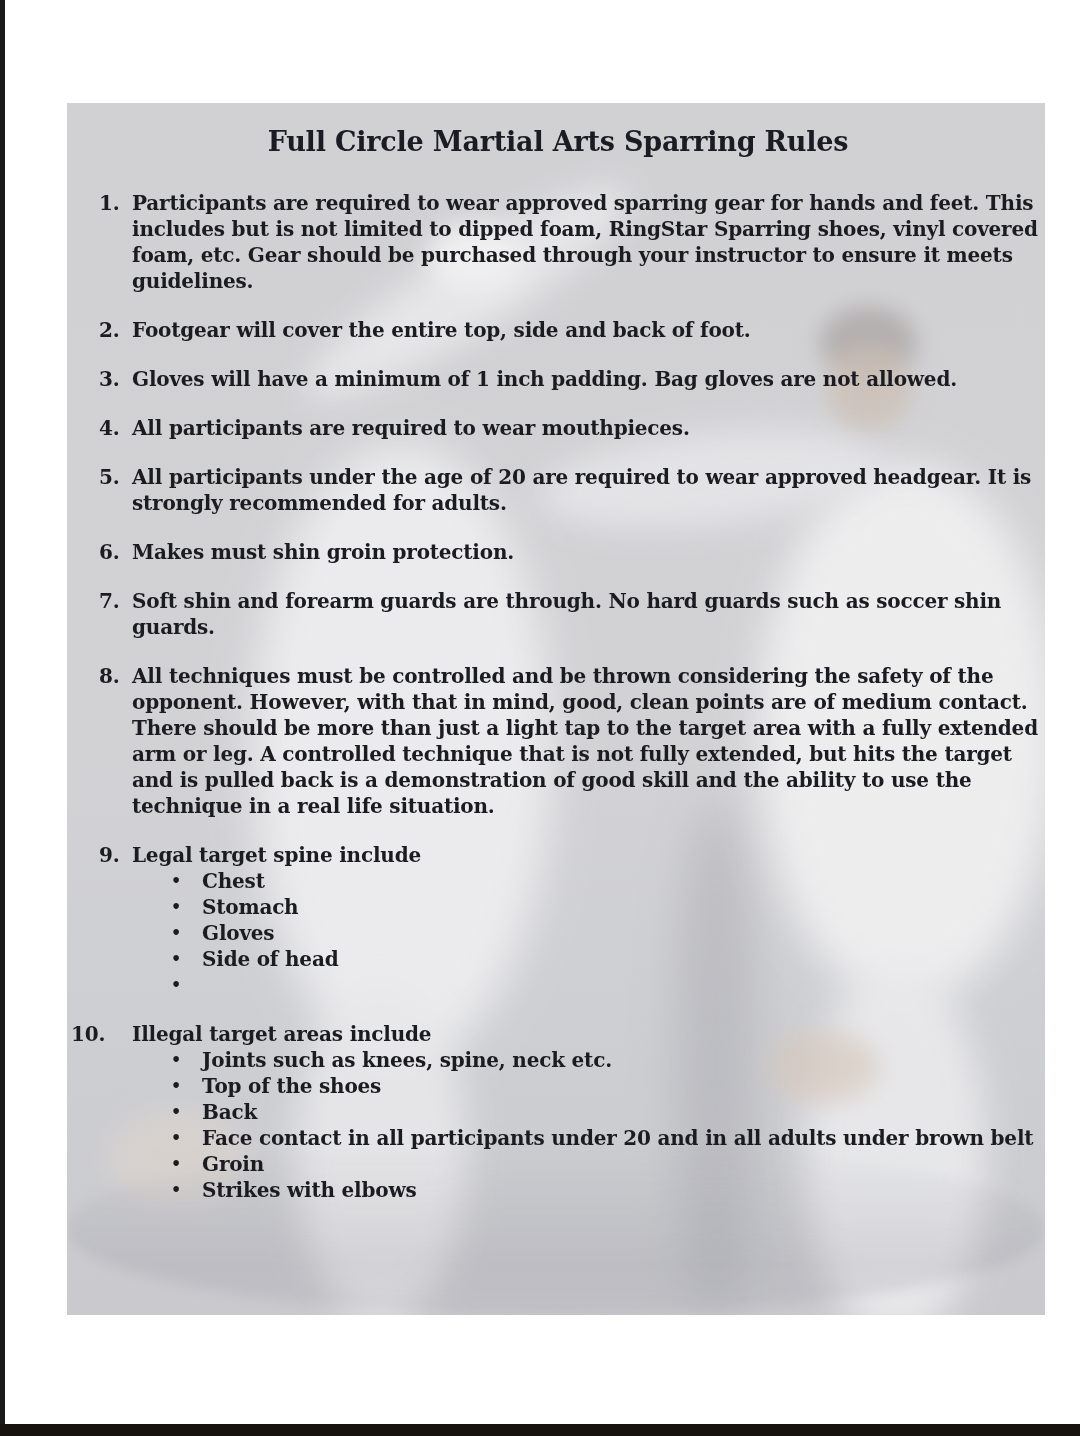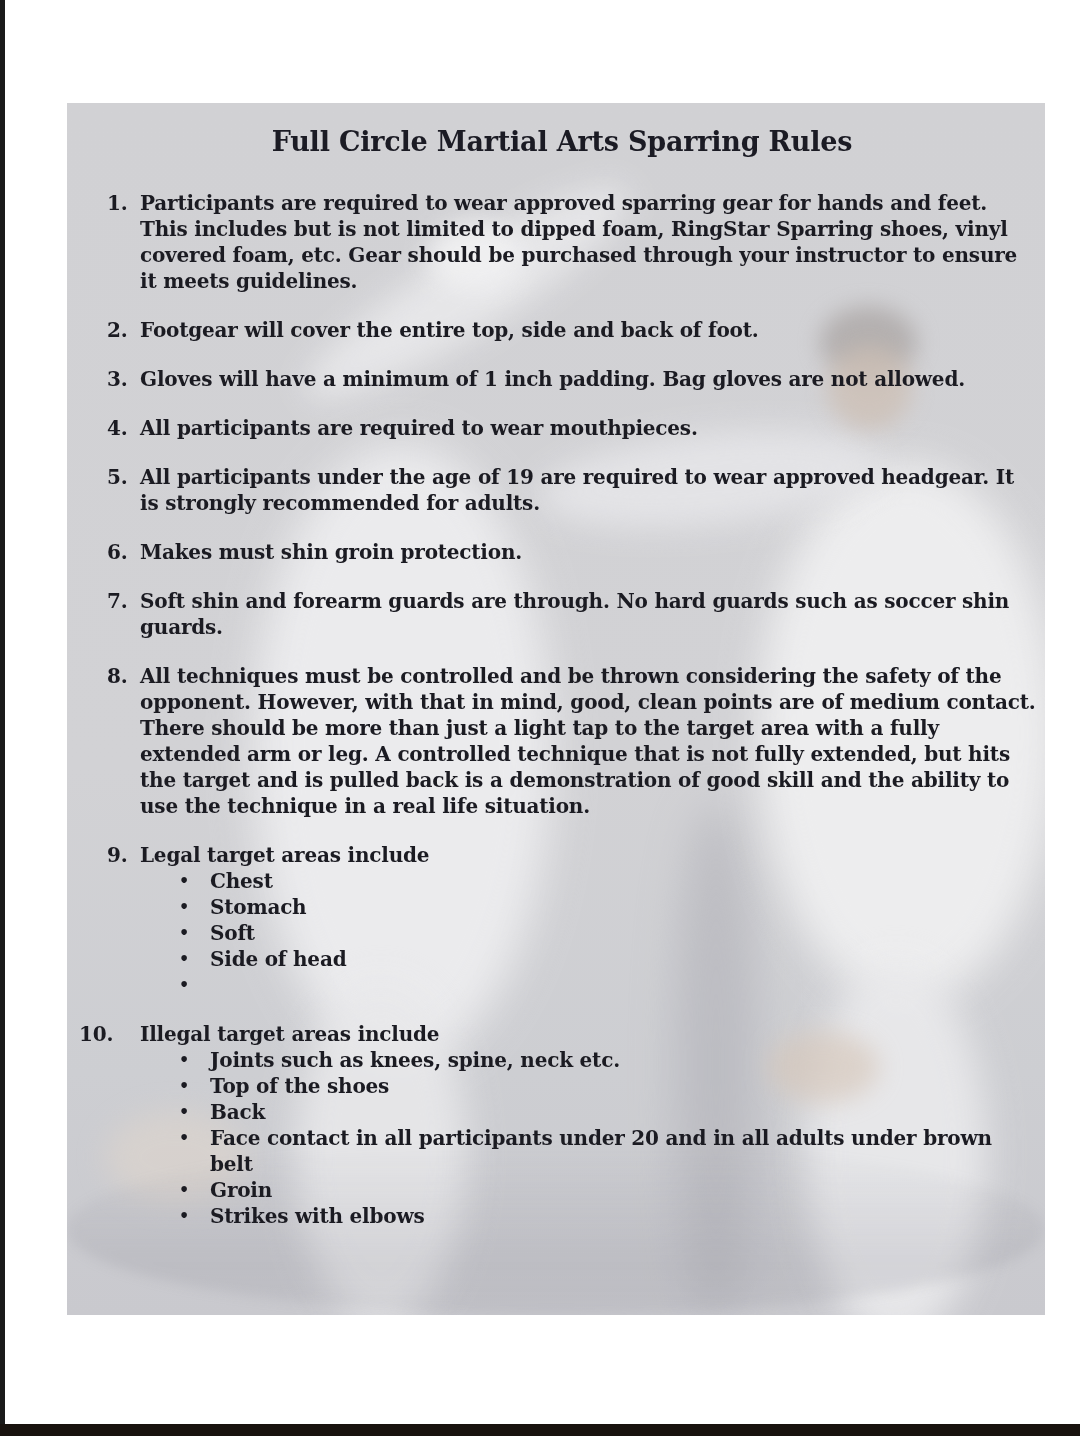--- a/index.html
+++ b/index.html
@@ -37,21 +37,21 @@
   .p-foot-right  { left:700px; top:928px; width:112px; height:72px;  background:#d6c7ba; filter:blur(12px); opacity:.65; }
   .p-foot-left   { left:38px;  top:1008px; width:142px; height:92px; background:#e0d6cc; filter:blur(14px); opacity:.55; }
   .p-floor {
     left:0; top:1040px; width:978px; height:172px; border-radius:0;
     background:linear-gradient(180deg, rgba(140,140,150,0) 0%, rgba(140,140,150,.20) 70%, rgba(140,140,150,.16) 100%);
     filter:blur(6px);
   }
   
   .content {
     position:absolute; left:0; top:0; width:978px; height:1212px;
-    padding:23px 0 0 12px; box-sizing:border-box; z-index:2;
+    padding:23px 0 0 4px; box-sizing:border-box; z-index:2;
     color:#1b1b22; font-weight:bold; letter-spacing:-0.2px;
   }
   h1.title {
     margin:0 0 32px 0; font-size:27px; line-height:32px;
     text-align:center; font-weight:bold; color:#1b1b24;
   }
   .rules { font-size:20px; line-height:26px; }
   .rule { display:flex; margin:0 0 23px 0; }
   .rule.gap-before { margin-top:22px; }
   .num { flex:0 0 61px; box-sizing:border-box; padding-left:28px; }
@@ -107,21 +107,21 @@
           </div>
           <div class="rule">
             <span class="num">4.</span>
             <div class="body">
               <div class="text">All participants are required to wear mouthpieces.</div>
             </div>
           </div>
           <div class="rule">
             <span class="num">5.</span>
             <div class="body">
-              <div class="text">All participants under the age of 19 are required to wear approved headgear. It is strongly recommended for adults.</div>
+              <div class="text">All participants under the age of 20 are required to wear approved headgear. It is strongly recommended for adults.</div>
             </div>
           </div>
           <div class="rule">
             <span class="num">6.</span>
             <div class="body">
               <div class="text">Makes must shin groin protection.</div>
             </div>
           </div>
           <div class="rule">
             <span class="num">7.</span>
@@ -131,33 +131,33 @@
           </div>
           <div class="rule">
             <span class="num">8.</span>
             <div class="body">
               <div class="text">All techniques must be controlled and be thrown considering the safety of the opponent. However, with that in mind, good, clean points are of medium contact. There should be more than just a light tap to the target area with a fully extended arm or leg. A controlled technique that is not fully extended, but hits the target and is pulled back is a demonstration of good skill and the ability to use the technique in a real life situation.</div>
             </div>
           </div>
           <div class="rule">
             <span class="num">9.</span>
             <div class="body">
-              <div class="text">Legal target areas include</div>
+              <div class="text">Legal target spine include</div>
               <div class="bullets">
                 <div class="bullet">
                   <span class="dot">•</span>
                   <span class="btext">Chest</span>
                 </div>
                 <div class="bullet">
                   <span class="dot">•</span>
                   <span class="btext">Stomach</span>
                 </div>
                 <div class="bullet">
                   <span class="dot">•</span>
-                  <span class="btext">Soft</span>
+                  <span class="btext">Gloves</span>
                 </div>
                 <div class="bullet">
                   <span class="dot">•</span>
                   <span class="btext">Side of head</span>
                 </div>
                 <div class="bullet">
                   <span class="dot">•</span>
                 </div>
               </div>
             </div>

